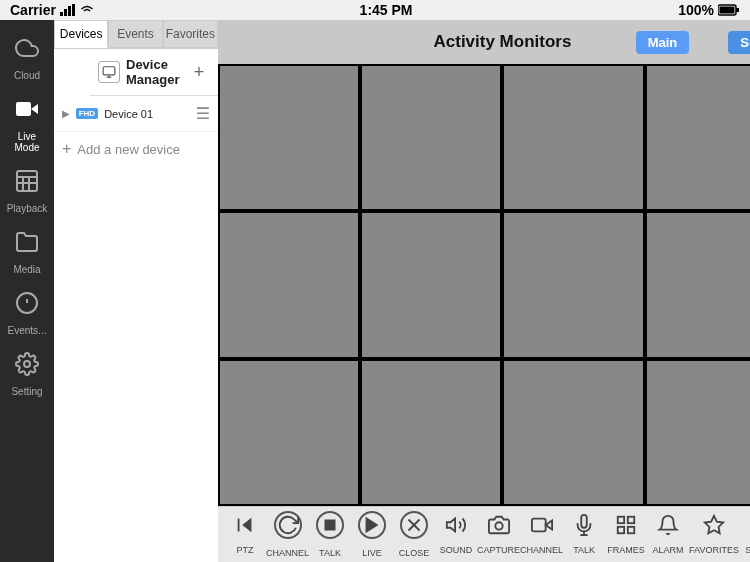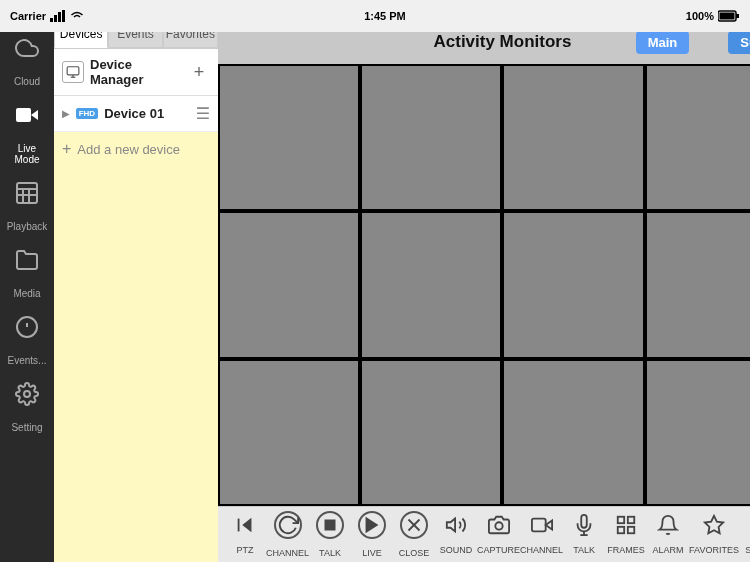--- a/index.html
+++ b/index.html
@@ -14,22 +14,22 @@
 
     
     .status-bar {
       position: absolute;
       top: 0; left: 0; right: 0;
       height: 20px;
       background: #f0f0f0;
       display: flex;
       align-items: center;
       justify-content: space-between;
-      padding: 16px 10px;
-      font-size: 11px;
+      padding: 4px 10px;
+      font-size: 14px;
       font-weight: 600;
       z-index: 100;
     }
     .status-left { display: flex; align-items: center; gap: 4px; }
     .status-right { display: flex; align-items: center; gap: 4px; }
 
     
     .app-container {
       position: absolute;
       top: 20px; left: 0; right: 0; bottom: 0;
@@ -48,30 +48,30 @@
     }
     .sidebar-item {
       display: flex;
       flex-direction: column;
       align-items: center;
       width: 100%;
       padding: 8px 4px;
       cursor: pointer;
       color: #aaa;
       font-size: 10px;
-      gap: 16px;
+      gap: 10px;
     }
     .sidebar-item.active { color: #fff; }
     .sidebar-item svg { width: 24px; height: 24px; }
     .sidebar-label { font-size: 10px; text-align: center; }
 
     
     .panel-area {
       width: 164px;
-      background: #fef9c3;
+      background: #ffffff;
       display: flex;
       flex-direction: column;
       flex-shrink: 0;
     }
 
     
     .tabs {
       display: flex;
       background: #e0e0e0;
       border-bottom: 1px solid #ccc;
@@ -94,20 +94,21 @@
     }
 
     
     .device-manager-header {
       display: flex;
       align-items: center;
       padding: 8px 8px;
       background: #fff;
       border-bottom: 1px solid #ddd;
       gap: 6px;
+      margin-left: 36px;
     }
     .device-manager-icon {
       width: 22px;
       height: 22px;
       background: #fff;
       border: 1px solid #aaa;
       border-radius: 3px;
       display: flex;
       align-items: center;
       justify-content: center;
@@ -151,23 +152,22 @@
     .device-badge {
       background: #4a9fe8;
       color: #fff;
       font-size: 8px;
       border-radius: 2px;
       padding: 1px 3px;
       font-weight: bold;
     }
     .device-name {
       flex: 1;
-      font-size: 13px;
+      font-size: 11px;
       color: #222;
-      font-weight: bold;
     }
     .device-menu {
       font-size: 16px;
       color: #888;
       cursor: pointer;
     }
 
     
     .add-device-item {
       display: flex;

